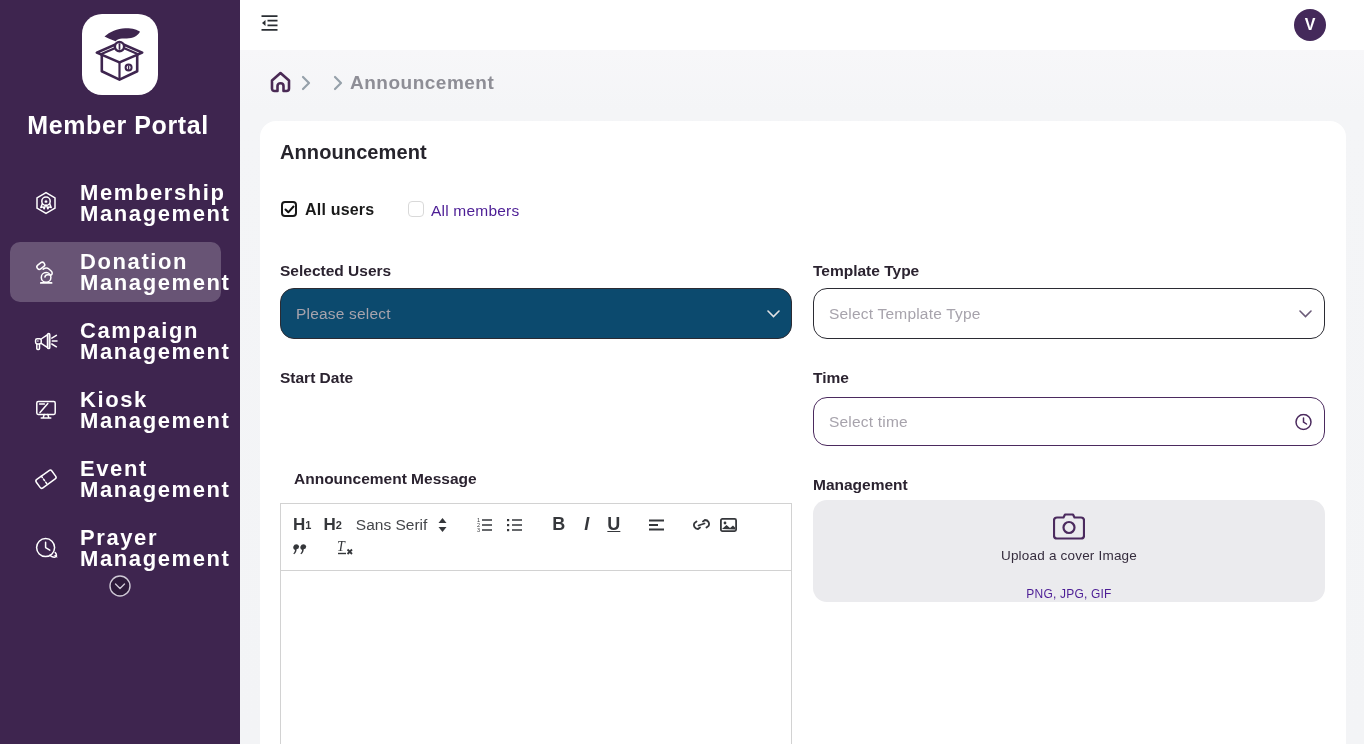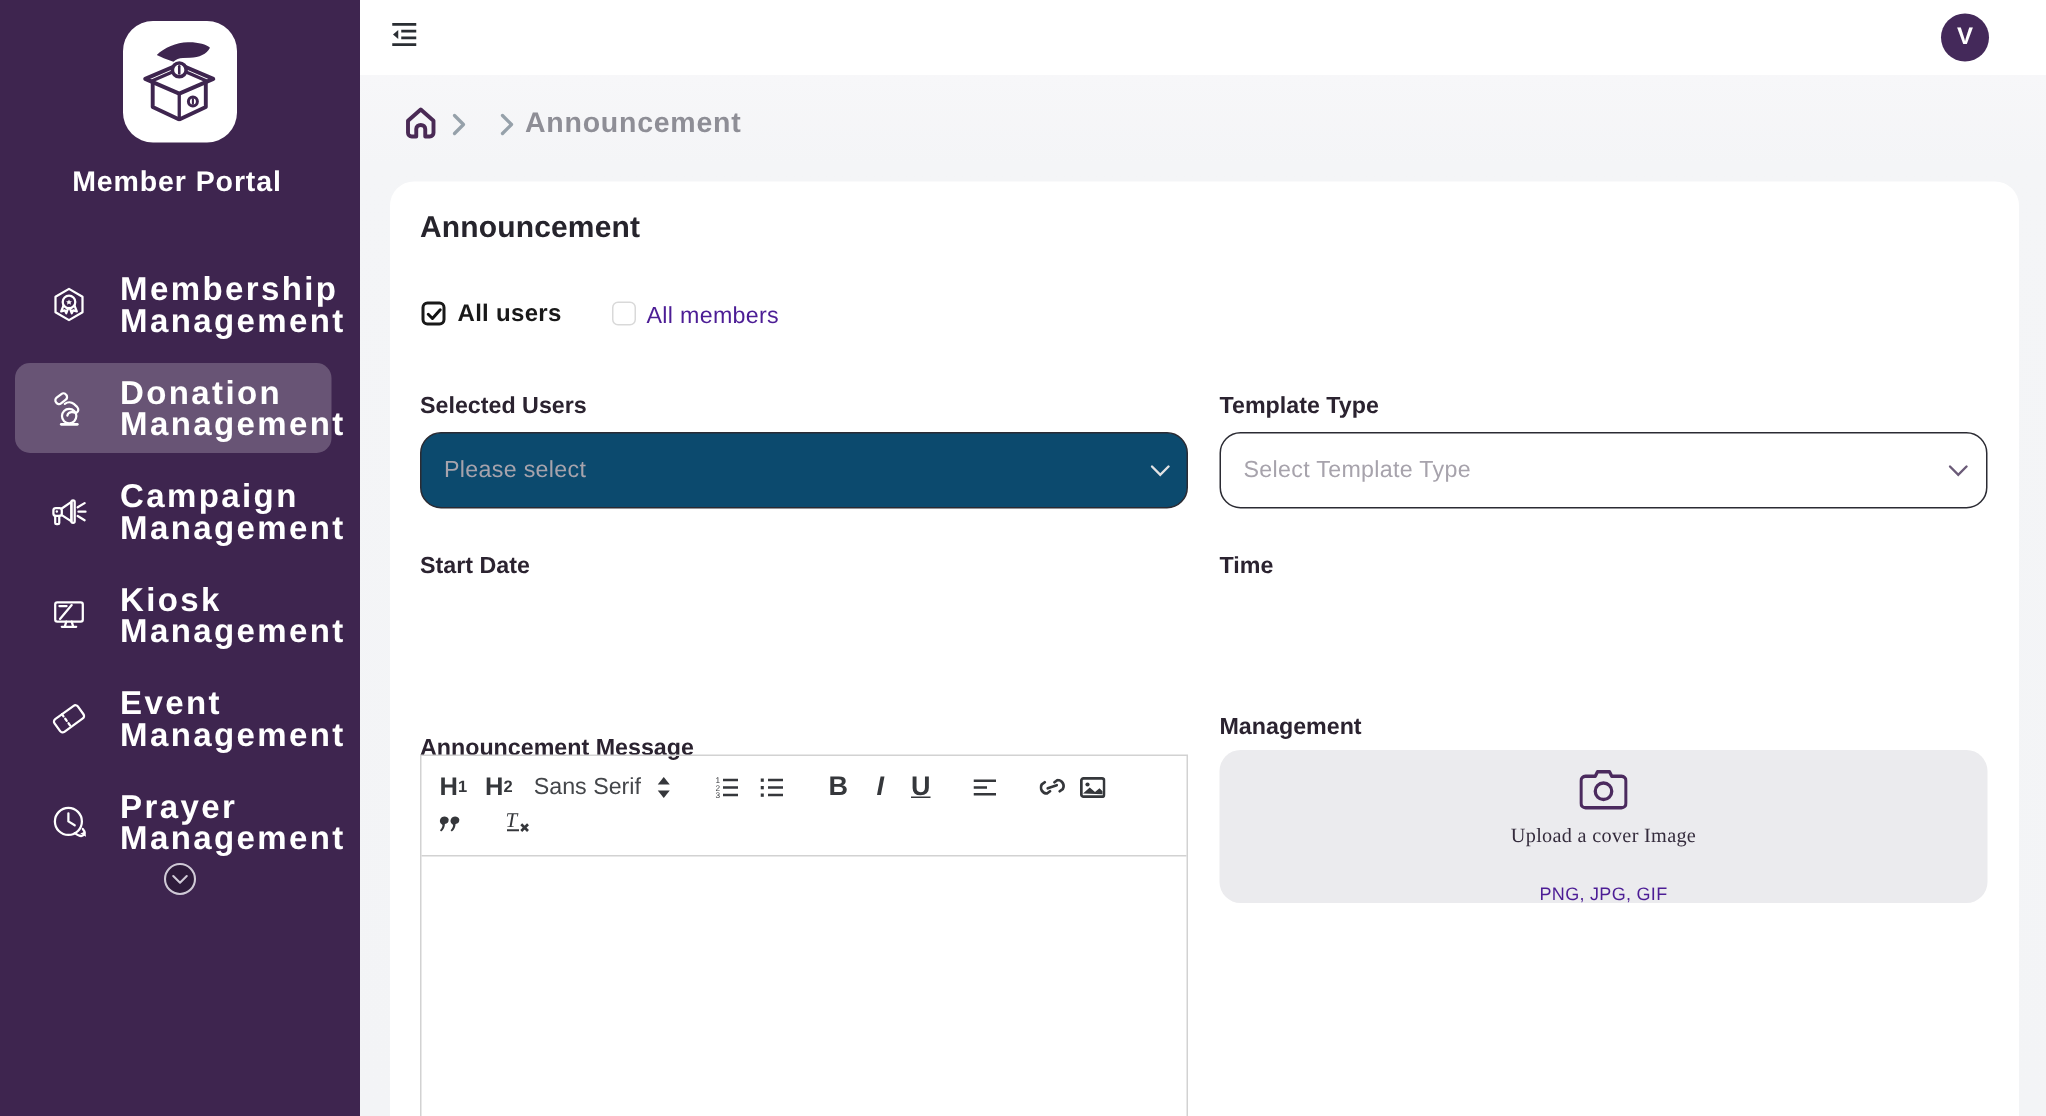--- a/index.html
+++ b/index.html
@@ -4,21 +4,21 @@
 <title>Member Portal</title>
 <style>
   * { margin:0; padding:0; box-sizing:border-box; }
   html,body { width:1364px; height:744px; overflow:hidden; font-family:"Liberation Sans", sans-serif; }
   body { position:relative; background:#f3f4f6; }
 
   
   .sidebar { position:absolute; left:0; top:0; width:240px; height:744px; background:#3e254f; }
   .logo-box { position:absolute; left:82px; top:14px; width:76px; height:81px; background:#fff; border-radius:20px; }
   .logo-box svg { position:absolute; left:13px; top:13px; }
-  .brand { position:absolute; left:0; top:111px; width:236px; text-align:center; color:#fff; font-size:19px; font-weight:bold; letter-spacing:.6px; }
+  .brand { position:absolute; left:0; top:111px; width:236px; text-align:center; color:#fff; font-size:25px; font-weight:bold; letter-spacing:.6px; }
   .nav { position:absolute; left:0; top:173px; width:240px; }
   .nav-item { position:relative; width:211px; margin:0 0 9px 10px; height:60px; border-radius:10px; color:#fff; }
   .nav-item.active { background:rgba(255,255,255,0.22); }
   .nav-item svg { position:absolute; left:24px; top:50%; margin-top:-12px; }
   .nav-item .lbl { position:absolute; left:70px; white-space:nowrap; top:50%; transform:translateY(-50%); font-size:22px; font-weight:bold; line-height:21px; letter-spacing:1.6px; }
   .expander { position:absolute; left:109px; top:575px; width:22px; height:22px; }
 
   
   .topbar { position:absolute; left:240px; top:0; width:1124px; height:50px; background:#fff; }
   .collapse-ic { position:absolute; left:21px; top:15px; }
@@ -57,21 +57,21 @@
 
   .editor { position:absolute; left:20px; top:382px; width:512px; height:300px; border:1px solid #d2d2d2; }
   .toolbar { border-bottom:1px solid #d2d2d2; padding:9px 12px 11px 12px; color:#35373b; }
   .trow { display:flex; align-items:center; height:23px; }
   .tb { display:flex; align-items:center; justify-content:center; height:24px; }
   .tb.txt { font-weight:bold; font-size:17px; color:#35373b; }
   .sans { font-size:15.5px; color:#44464a; font-weight:normal; letter-spacing:0; }
 
   .attach { position:absolute; left:553px; top:379px; width:512px; height:102px; background:#ebebee; border-radius:14px; text-align:center; }
   .attach .cam { margin-top:13px; }
-  .attach .t1 { font-size:13.5px; color:#352c3d; margin-top:4px; letter-spacing:.2px;font-family:Liberation Serif, serif; }
+  .attach .t1 { font-size:13.5px; color:#352c3d; margin-top:4px; letter-spacing:.2px; }
   .attach .t2 { font-size:12px; color:#4c1d95; margin-top:24px; letter-spacing:.2px; }
 </style>
 </head>
 <body>
 
 <div class="sidebar">
   <div class="logo-box">
     <svg width="50" height="54" viewBox="0 0 50 54" fill="none" stroke="#3e254f" stroke-width="2.6" stroke-linejoin="round" stroke-linecap="round">
       <path d="M24.5 15.8 L1.8 25.6 L24.5 35.4 L47.2 25.6 Z"></path>
       <path d="M5.8 27.2 L19.2 21.4 M43.2 27.2 L29.8 21.4" stroke-width="2.2"></path>
@@ -196,22 +196,29 @@
     <div class="field sel2">
       <span class="ph">Select Template Type</span>
       <svg class="ricon" style="right:12px;" width="13" height="8" viewBox="0 0 13 8" fill="none" stroke="#6b5b78" stroke-width="1.6" stroke-linecap="round">
           <path d="M1 1 L6.5 6.5 L12 1"></path>
         </svg>
     </div>
 
     <div class="flabel col-l" style="top:248px;">Start Date</div>
     <div class="flabel col-r" style="top:248px;">Time</div>
 
-
-    <div class="flabel col-l" style="top:369px;">Announcement Message</div>
+    <div class="field inp2">
+      <span class="ph">Select time</span>
+      <svg class="ricon" style="right:12px;" width="17" height="17" viewBox="0 0 17 17" fill="none" stroke="#4b2a5e" stroke-width="1.5" stroke-linecap="round">
+          <circle cx="8.5" cy="8.5" r="7.5"></circle>
+          <path d="M8.5 4.5 L8.5 8.5 L11.5 10.5"></path>
+        </svg>
+    </div>
+
+    <div class="flabel col-l" style="top:349px;margin-left:14px;">Announcement Message</div>
     <div class="flabel col-r" style="top:355px;">Management</div>
 
     <div class="editor">
       <div class="toolbar">
         <div class="trow">
           <span class="tb txt" style="margin-right:12px;">H<sub style="font-size:11px;">1</sub></span>
           <span class="tb txt" style="margin-right:14px;">H<sub style="font-size:11px;">2</sub></span>
           <span class="tb sans">Sans Serif</span>
           <svg width="9" height="14" viewBox="0 0 9 14" style="margin:0 0 0 11px;" fill="#35373b">
               <path d="M4.5 0 L8.5 5 L0.5 5 Z"></path>

